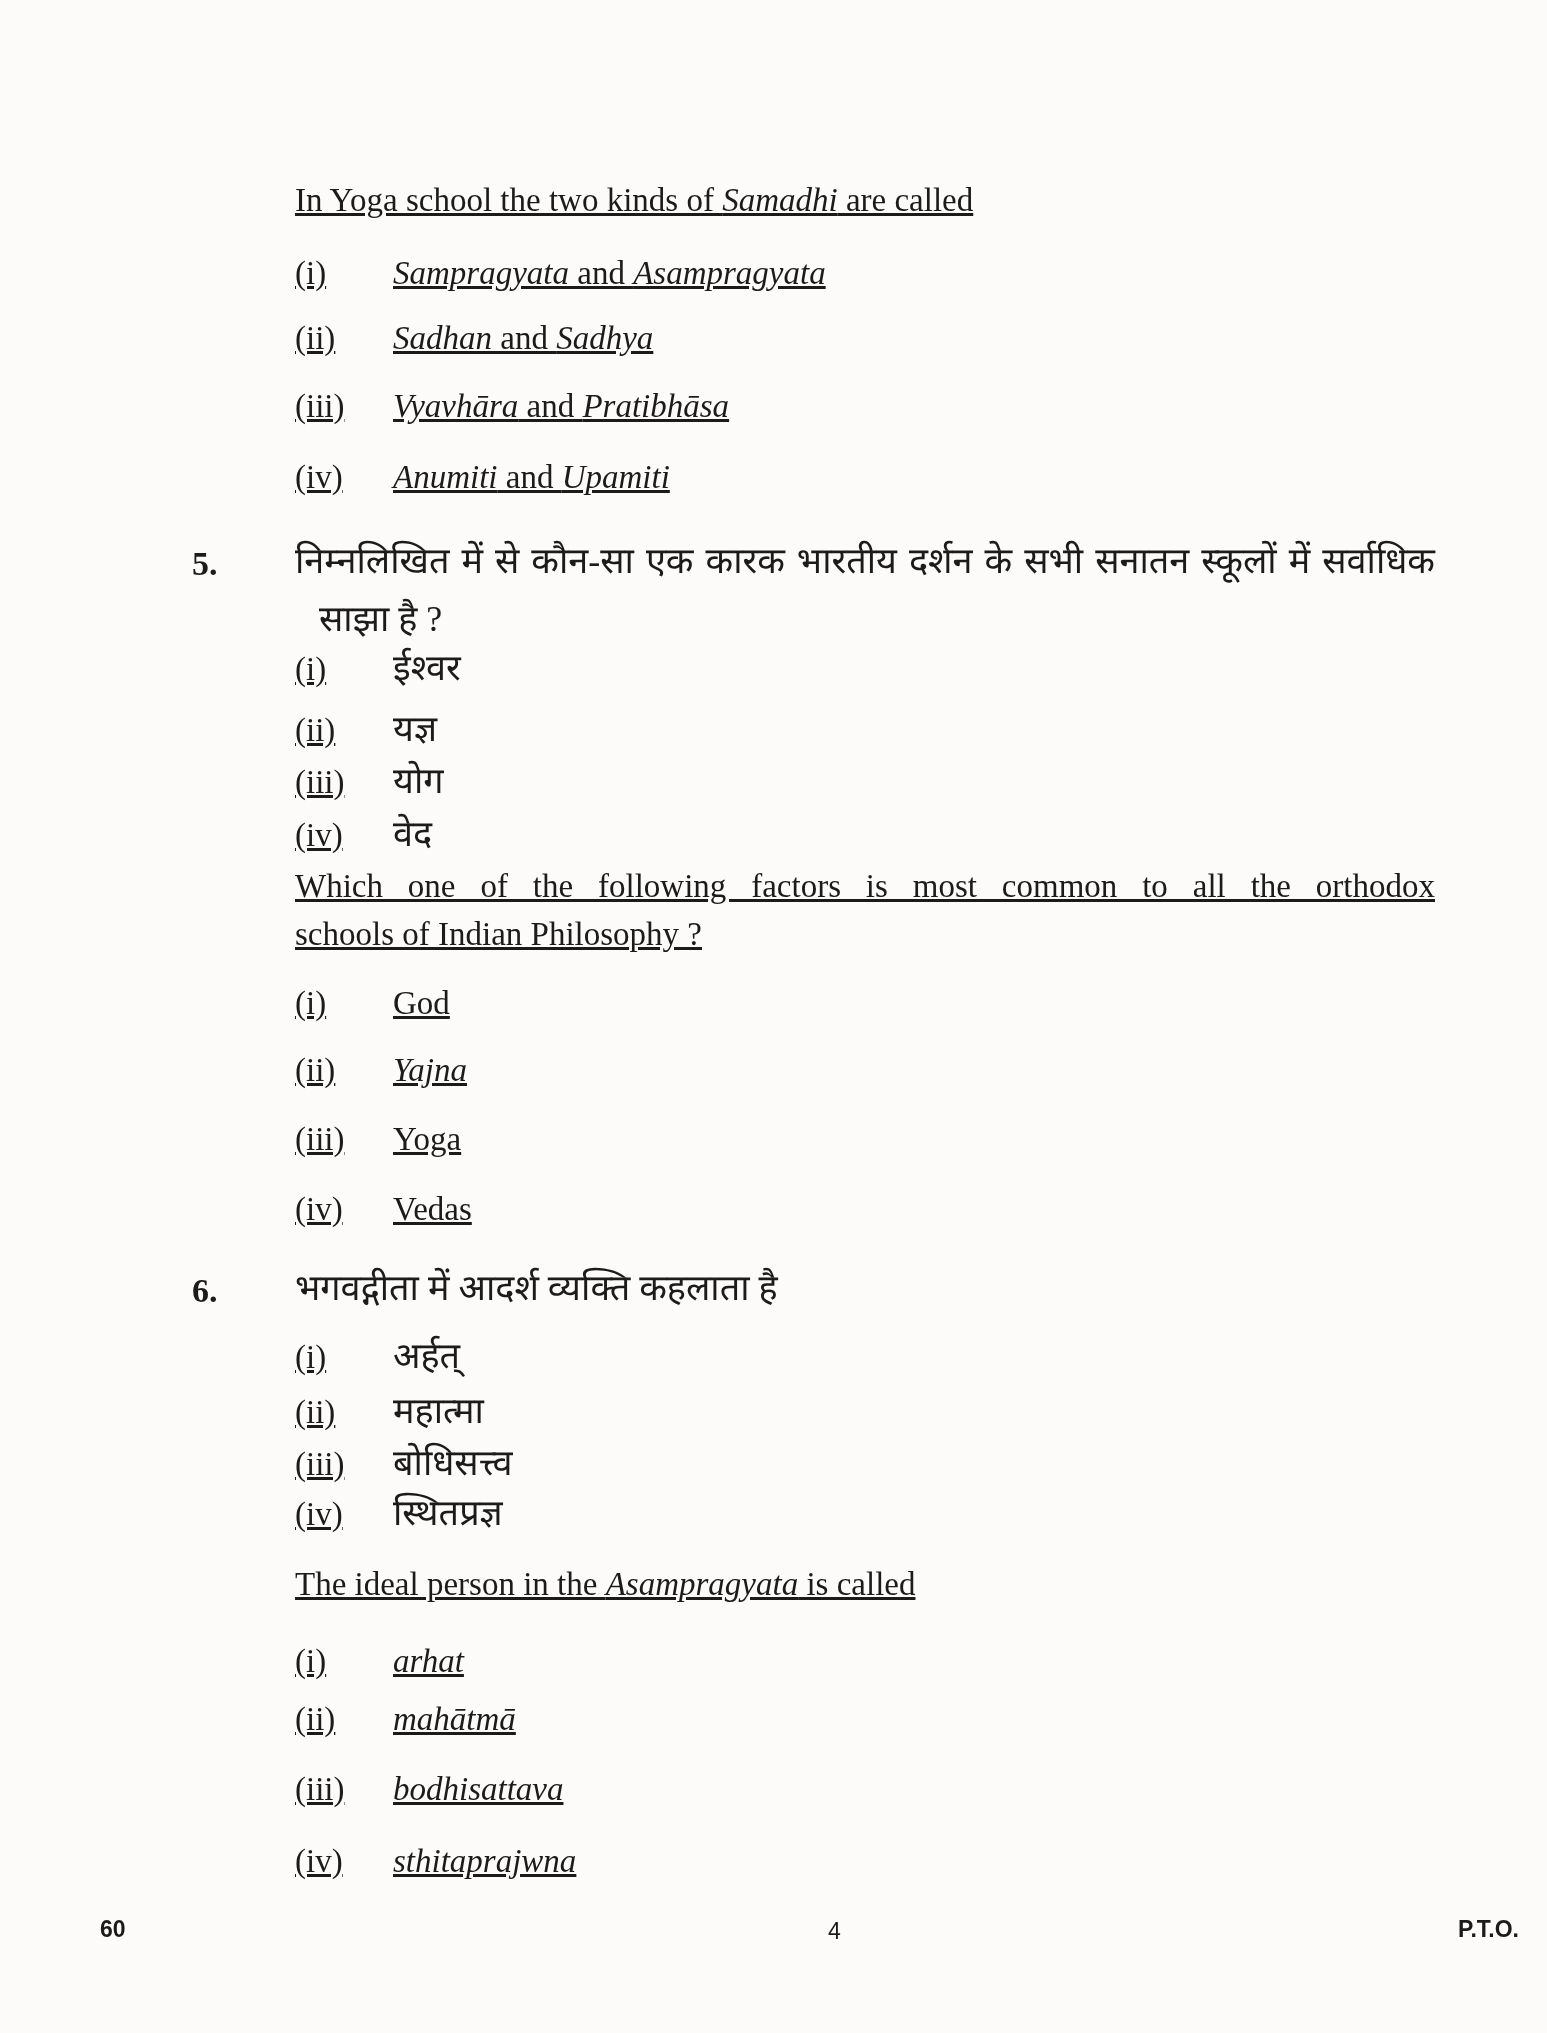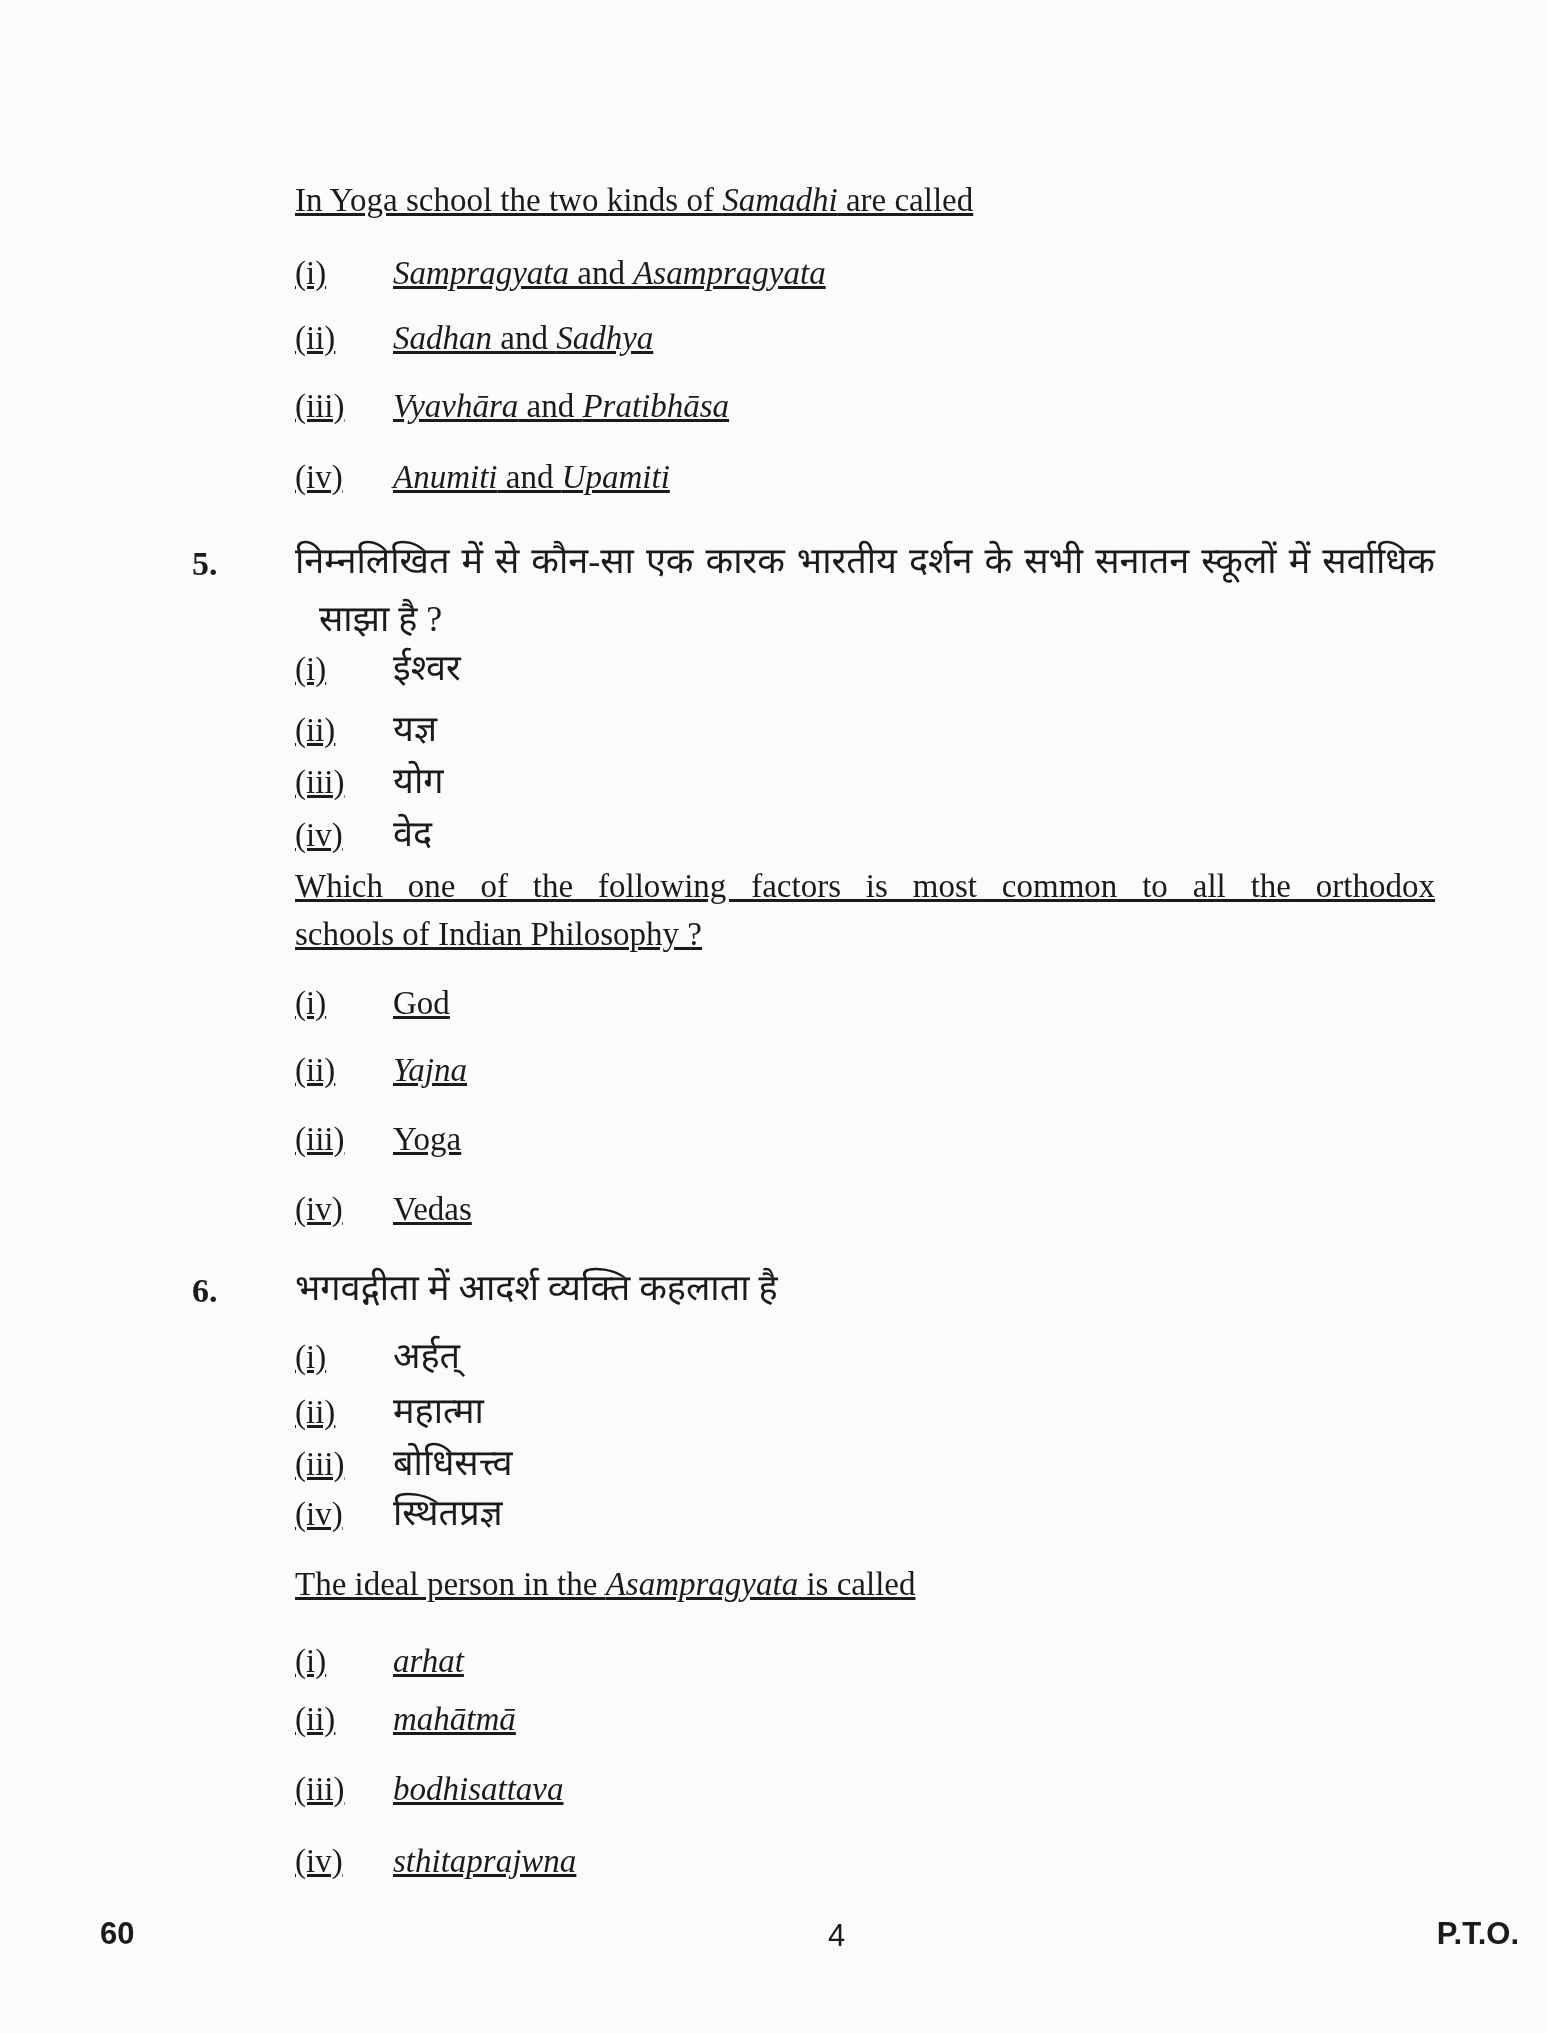--- a/index.html
+++ b/index.html
@@ -13,21 +13,21 @@
     overflow:hidden;
   }
   .en{font-size:33px;line-height:1.25;text-decoration:underline;}
   .hi{font-size:36px;line-height:1.3;}
   .abs{position:absolute;}
   .row{position:absolute;display:flex;align-items:baseline;}
   .lbl{width:98px;flex:none;font-style:normal;}
   .it{font-style:italic;}
   .qnum{position:absolute;font-weight:bold;font-size:34px;}
   .jline{width:1140px;text-align:justify;text-align-last:justify;}
-  .footer-txt{font-family:"Liberation Sans","DejaVu Sans",sans-serif;font-size:31px;}
+  .footer-txt{font-family:"Liberation Sans","DejaVu Sans",sans-serif;font-size:23px;}
   .bold{font-weight:bold;}
 </style>
 </head>
 <body>
 
 <div class="page">
 
   <div class="abs en" style="left:295px;top:180px;">
     <span>In Yoga school the two kinds of </span><span class="it">Samadhi</span><span> are called</span>
   </div>

